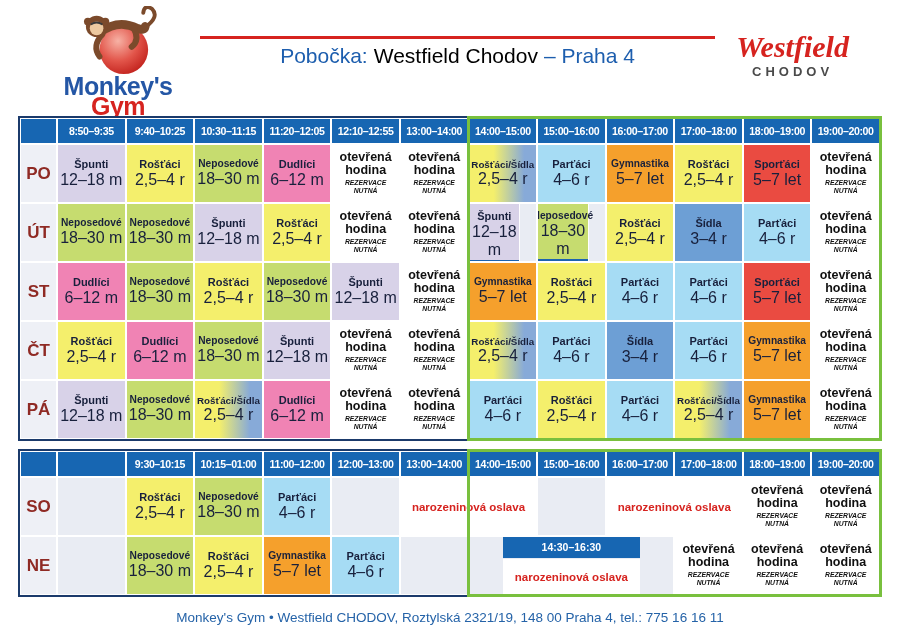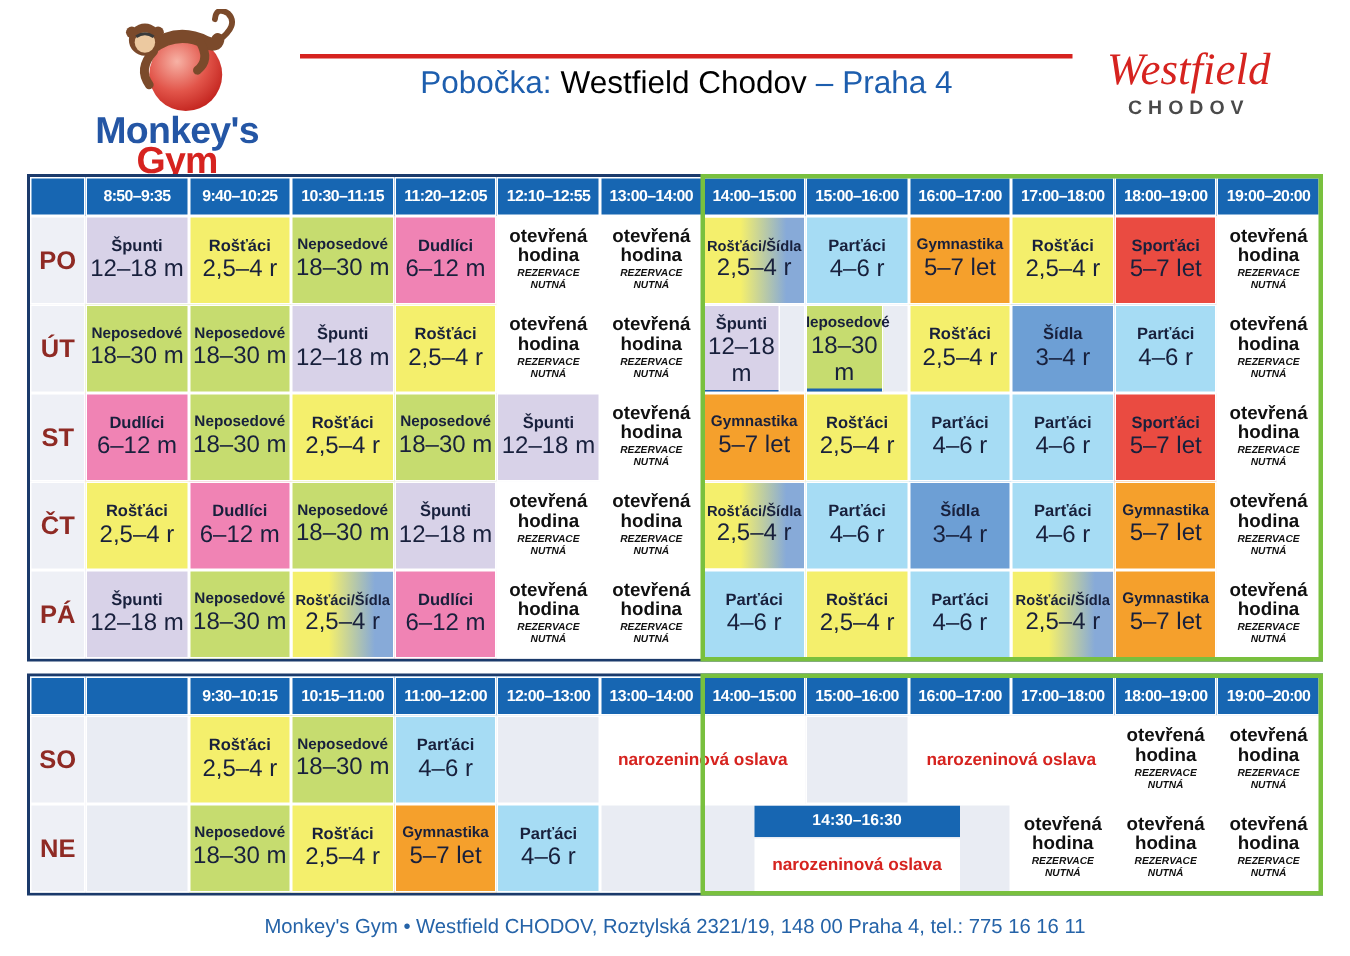--- a/index.html
+++ b/index.html
@@ -11,21 +11,21 @@
   .logo-l1{color:#2456a5;font-size:25px;font-weight:bold;margin-top:-8px;letter-spacing:-0.5px;}
   .logo-l2{color:#d6231f;font-size:25px;font-weight:bold;margin-top:-9px;letter-spacing:-0.5px;text-align:center;}
   .center{flex:1;text-align:center;padding-top:24px;}
   .title{font-size:27px;font-weight:bold;color:#1d5eae;letter-spacing:0.5px;}
   .redline{height:3px;background:#d6231f;width:515px;margin:6px auto 5px;}
   .subtitle{font-size:21px;}
   .subtitle span{margin:0 3px;}
   .sub-blue{color:#1d5eae;text-align:right;}
   .sub-red{color:#000000;}
   .brand{width:170px;text-align:center;padding-top:26px;}
-  .brand-name{font-family:"Liberation Serif","DejaVu Serif",serif;font-style:italic;font-weight:normal;
+  .brand-name{font-family:"Liberation Serif","DejaVu Serif",serif;font-style:italic;font-weight:bold;
               color:#d6231f;font-size:30px;line-height:1;}
   .brand-sub{font-size:13px;letter-spacing:4px;color:#4a4a4a;font-weight:bold;margin-top:2px;}
   
   .tbl{position:relative;margin:0 18px;border:2px solid #1b3a6b;background:#fff;}
   #tbl-week{margin-top:6px;}
   #tbl-weekend{margin-top:8px;}
   .grid{display:grid;grid-template-columns:37px repeat(12,1fr);}
   #grid-week{grid-template-rows:26px repeat(5,59px);}
   #grid-weekend{grid-template-rows:26px repeat(2,59px);}
   .hcell{background:#1766b2;color:#fff;font-size:10.6px;font-weight:bold;letter-spacing:-0.4px;
@@ -367,21 +367,21 @@
         </div>
       </div>
     <div class="green-frame"></div>
   </div>
 
   <div class="tbl" id="tbl-weekend">
     <div class="grid" id="grid-weekend">
         <div class="hcell"></div>
         <div class="hcell"></div>
         <div class="hcell">9:30–10:15</div>
-        <div class="hcell">10:15–11:00</div>
+        <div class="hcell">10:15–01:00</div>
         <div class="hcell">11:00–12:00</div>
         <div class="hcell">12:00–13:00</div>
         <div class="hcell">13:00–14:00</div>
         <div class="hcell">14:00–15:00</div>
         <div class="hcell">15:00–16:00</div>
         <div class="hcell">16:00–17:00</div>
         <div class="hcell">17:00–18:00</div>
         <div class="hcell">18:00–19:00</div>
         <div class="hcell">19:00–20:00</div>
         <div class="daycell">SO</div>

